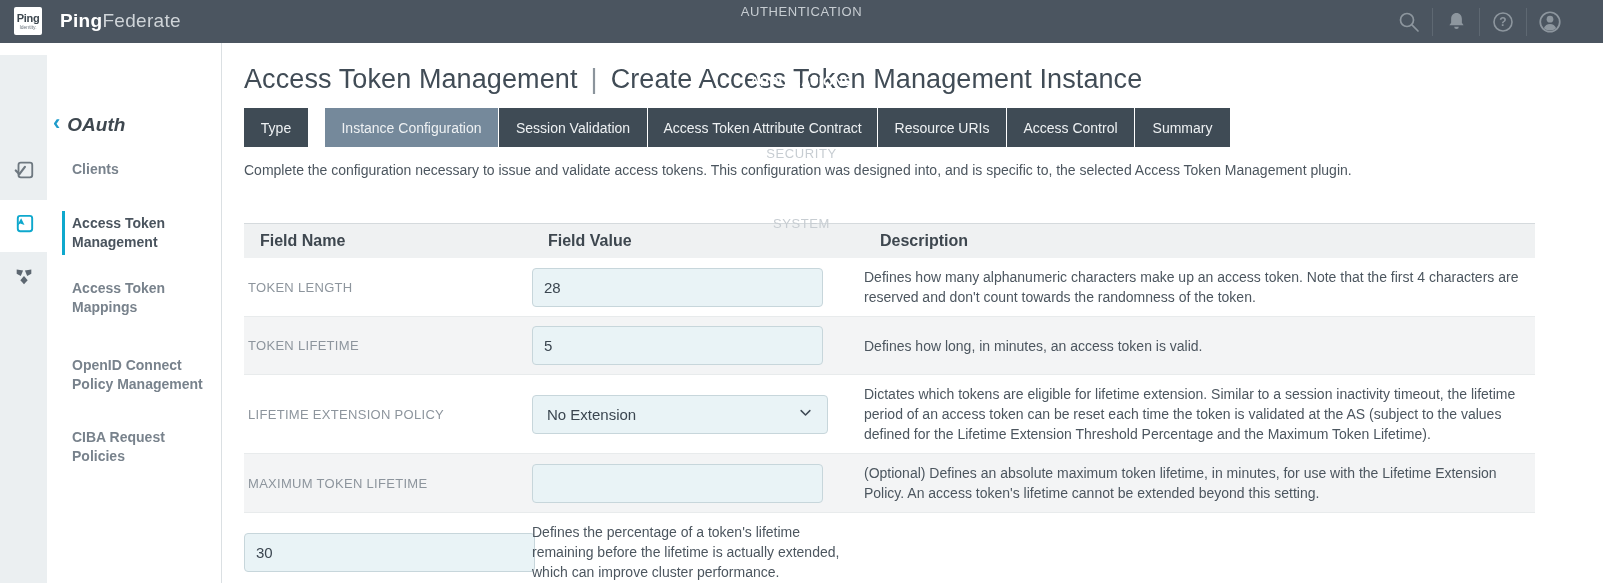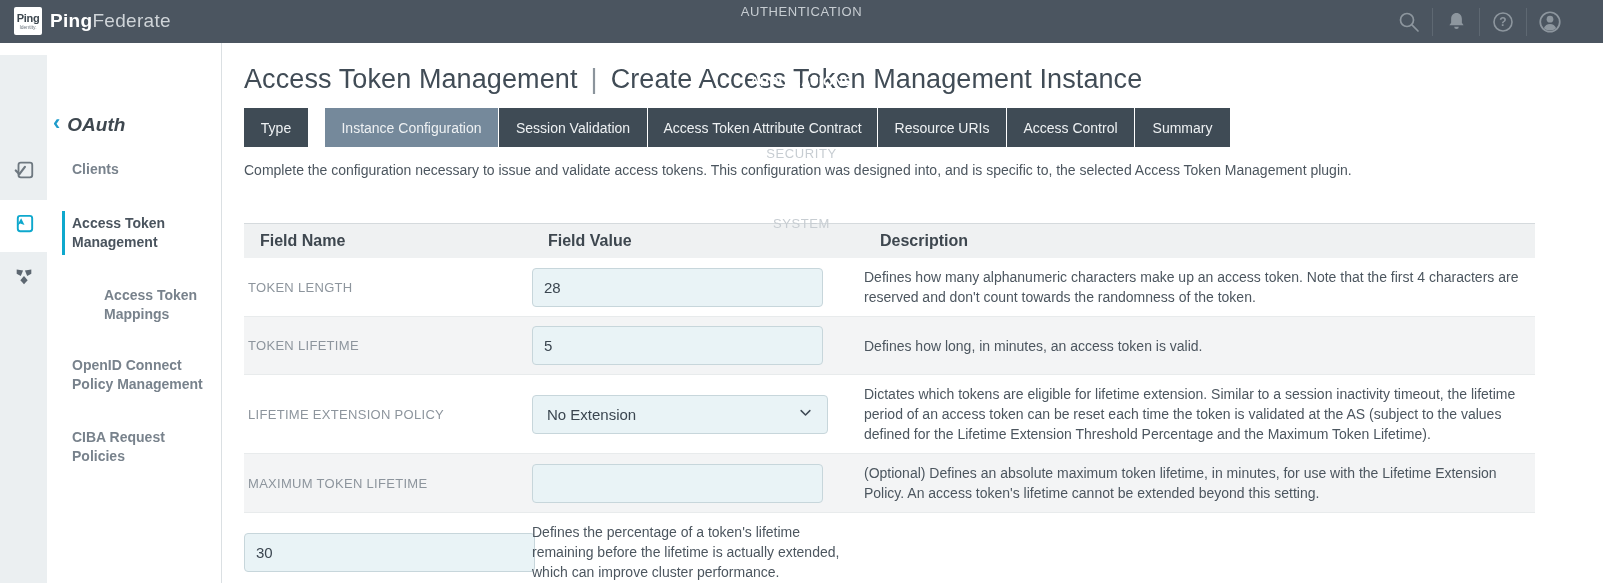--- a/index.html
+++ b/index.html
@@ -6,21 +6,21 @@
   html,body { background:#ffffff; }
   body { font-family:"Liberation Sans", sans-serif; }
   .page { position:relative; width:1603px; height:583px; overflow:hidden; background:#fff; }
 
   
   .topbar { position:relative; height:43px; background:#4b5560; }
   .brand { position:absolute; left:14px; top:7px; display:flex; align-items:center; }
   .logo-box { width:28px; height:28px; background:#fff; border-radius:2px; display:flex; flex-direction:column; align-items:center; justify-content:center; line-height:1; }
   .logo-ping { font-size:11px; font-weight:bold; color:#3d474f; letter-spacing:-0.3px; }
   .logo-sub { font-size:5px; color:#6b747c; margin-top:1px; }
-  .brand-name { margin-left:8px; font-size:19px; color:#cfd4d8; letter-spacing:0.3px; }
+  .brand-name { margin-left:18px; font-size:19px; color:#cfd4d8; letter-spacing:0.3px; }
   .brand-name b { color:#ffffff; font-weight:bold; }
   .topnav { position:absolute; left:50%; top:0; height:43px; transform:translateX(-50%); display:flex; align-items:center; gap:49px;flex-direction:column; }
   .topnav-item { font-size:13px; letter-spacing:0.6px; color:#c7cdd2; cursor:pointer; padding:4px 0 2px; }
   .topnav-item.active { color:#ffffff; font-weight:bold; border-bottom:2px solid #ffffff; }
   .top-icons { position:absolute; right:30px; top:0; height:43px; display:flex; align-items:center; }
   .tico { width:46px; height:26px; display:flex; align-items:center; justify-content:center; cursor:pointer; }
   .tdiv { width:1px; height:28px; background:#5e6872; }
 
   
   .sidebar { position:absolute; left:0; top:43px; bottom:0; width:222px; background:#ffffff; border-right:1px solid #dbe0e3; }
@@ -29,21 +29,21 @@
   .sb-icon { position:absolute; left:13px; }
   .sb-icon.i-clients { top:116px; }
   .sb-icon.i-atm { top:169px; }
   .sb-icon.i-map { top:222px; }
   .sb-section { position:absolute; left:53px; top:71px; display:flex; align-items:center; cursor:pointer; }
   .sb-chev { color:#1f9ccb; font-size:22px; line-height:1; margin-right:7px; font-weight:bold; transform:translateY(-2px); }
   .sb-section-label { font-size:19px; font-weight:bold; color:#3e474f;font-style:italic; }
   .sb-item { position:absolute; left:72px; width:135px; font-size:14px; font-weight:bold; color:#78828c; line-height:19px; cursor:pointer; }
   .sb-item:nth-of-type(1) { top:117px; }
   .sb-item:nth-of-type(2) { top:171px; color:#4a545e; }
-  .sb-item:nth-of-type(3) { top:243px;margin-left:32px; }
+  .sb-item:nth-of-type(3) { top:236px; }
   .sb-item:nth-of-type(4) { top:313px; }
   .sb-item:nth-of-type(5) { top:385px; }
   .active-bar { position:absolute; left:62px; top:168px; width:3px; height:44px; background:#0ea8cd; }
 
   
   .main { margin-left:223px; padding:0 68px 0 21px; }
   .page-title { margin-top:21px; font-size:27px; font-weight:400; color:#414c56; letter-spacing:0.1px; }
   .title-sep { color:#8b949c; font-weight:300; padding:0 13px; }
 
   .tabs { margin-top:13px; display:flex; }

